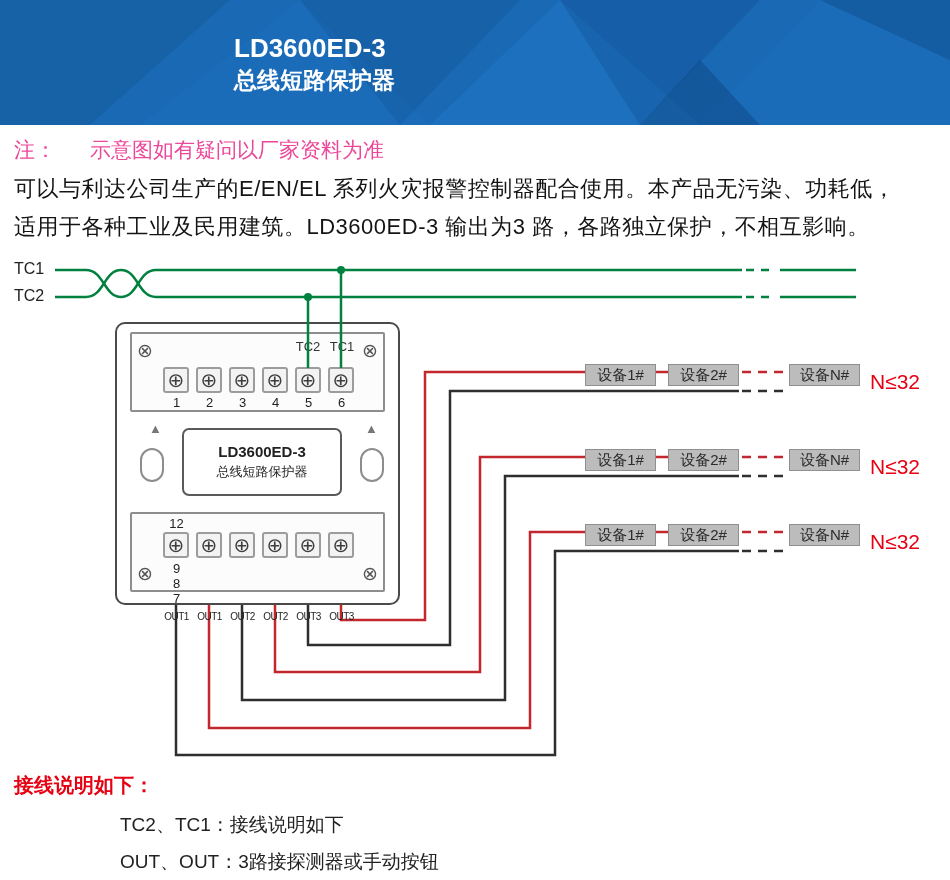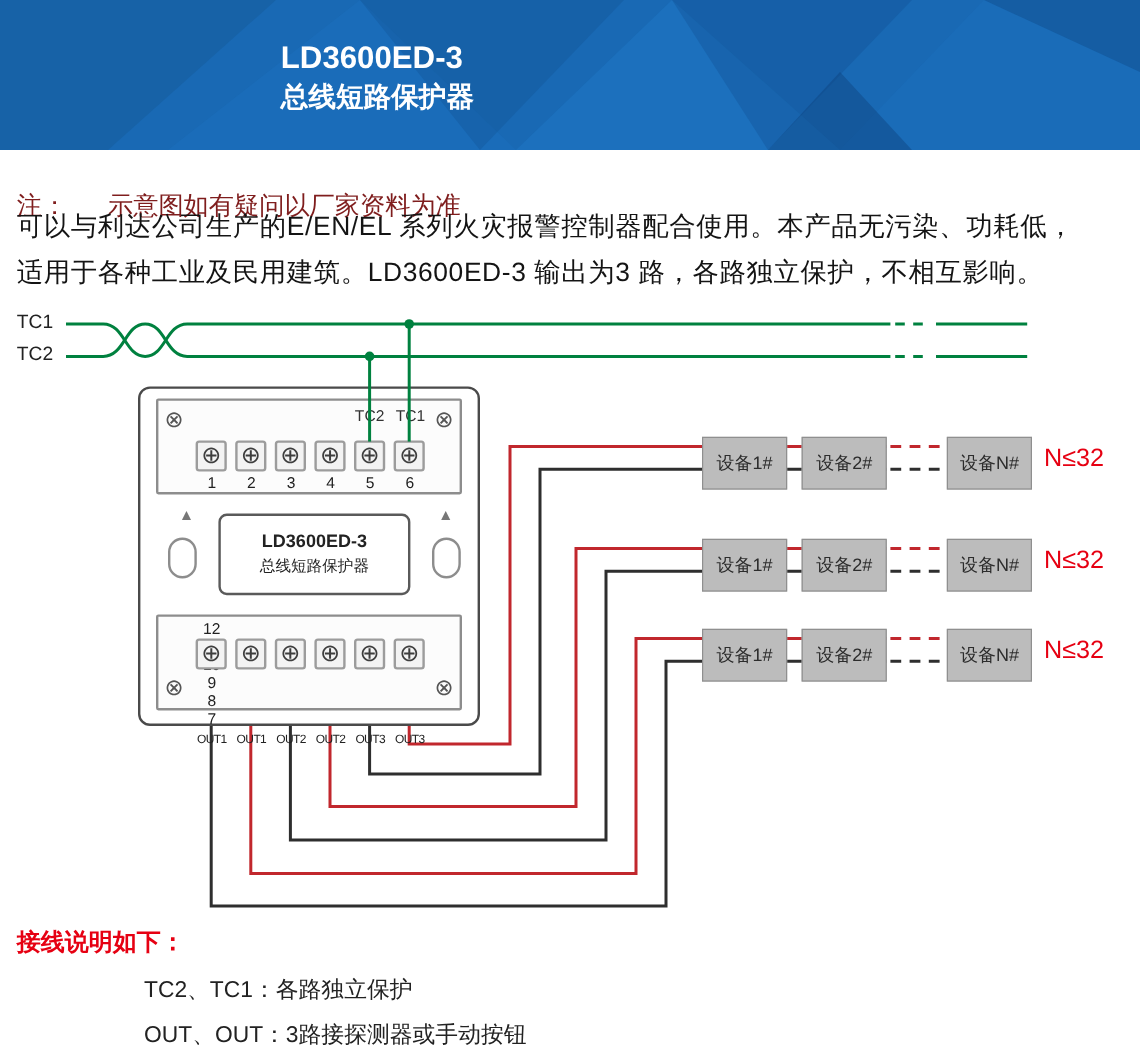--- a/index.html
+++ b/index.html
@@ -8,21 +8,21 @@
 
   
   .header{position:absolute;left:0;top:0;width:950px;height:125px;background:#1969b4;overflow:hidden;}
   .header svg{position:absolute;left:0;top:0;}
   .header-title{position:absolute;left:28px;top:26px;font-size:56px;font-weight:bold;color:#fff;letter-spacing:3px;z-index:2;}
   .header-sub{position:absolute;left:234px;top:32px;color:#fff;z-index:2;line-height:1.3;}
   .header-sub .l1{font-size:26px;font-weight:bold;}
   .header-sub .l2{font-size:23px;font-weight:bold;}
 
   
-  .note{position:absolute;left:14px;top:136px;font-size:21px;color:#7f1d1d;margin-top:21px;}
+  .note{position:absolute;left:14px;top:136px;font-size:21px;color:#ec4899;}
   .note .note-label{margin-right:34px;}
   .desc{position:absolute;left:14px;font-size:22px;color:#141414;letter-spacing:0.5px;}
 
   
   .bus-label{position:absolute;left:14px;font-size:16px;color:#222;}
 
   
   .wires{position:absolute;left:0;top:0;z-index:1;}
   .buswires{position:absolute;left:0;top:0;z-index:3;pointer-events:none;}
 
@@ -42,21 +42,21 @@
   .lcell{width:33px;text-align:center;font-size:10px;color:#222;letter-spacing:-0.5px;margin-top:48px;}
   .tc-label{position:absolute;top:5px;width:36px;text-align:center;font-size:13px;color:#333;}
   .triangle{position:absolute;font-size:13px;color:#777;line-height:1;}
   .oval{position:absolute;width:24px;height:34px;border:2px solid #8d8d8d;border-radius:12px;box-sizing:border-box;}
   .name-box{position:absolute;left:65px;top:104px;width:160px;height:68px;border:2px solid #5a5a5a;border-radius:7px;
             box-sizing:border-box;display:flex;flex-direction:column;align-items:center;justify-content:center;}
   .name-box .n1{font-size:15px;font-weight:bold;color:#222;}
   .name-box .n2{font-size:13px;color:#222;margin-top:3px;}
 
   
-  .devbox{position:absolute;width:71px;height:44px;background:#bcbcbc;border:1px solid #8f8f8f;box-sizing:border-box;
+  .devbox{position:absolute;width:71px;height:22px;background:#bcbcbc;border:1px solid #8f8f8f;box-sizing:border-box;
           display:flex;align-items:center;justify-content:center;font-size:15px;color:#2c2c2c;z-index:2;}
   .limit{position:absolute;left:870px;width:78px;font-size:21px;color:#e60012;z-index:2;}
 
   
   .footer-title{position:absolute;left:14px;top:772px;font-size:20px;font-weight:600;color:#e60012;}
   .footer-item{position:absolute;left:120px;font-size:19px;color:#222;}
 </style>
 </head>
 <body>
 
@@ -197,16 +197,16 @@
     <path d="M746,270 H776" stroke="#00813f" stroke-width="2.5" stroke-dasharray="8,7" fill="none"></path>
     <path d="M746,297 H776" stroke="#00813f" stroke-width="2.5" stroke-dasharray="8,7" fill="none"></path>
 
     <path d="M308,297 V368" stroke="#00813f" stroke-width="2.5" fill="none"></path>
     <path d="M341,270 V368" stroke="#00813f" stroke-width="2.5" fill="none"></path>
     <circle cx="308" cy="297" r="4" fill="#00813f"></circle>
     <circle cx="341" cy="270" r="4" fill="#00813f"></circle>
   </svg>
 
   <div class="footer-title">接线说明如下：</div>
-  <div class="footer-item" style="top:812px;">TC2、TC1：各路独立保护</div>
+  <div class="footer-item" style="top:812px;">TC2、TC1：接线说明如下</div>
   <div class="footer-item" style="top:849px;">OUT、OUT：3路接探测器或手动按钮</div>
 
 </div>
 
 </body></html>

